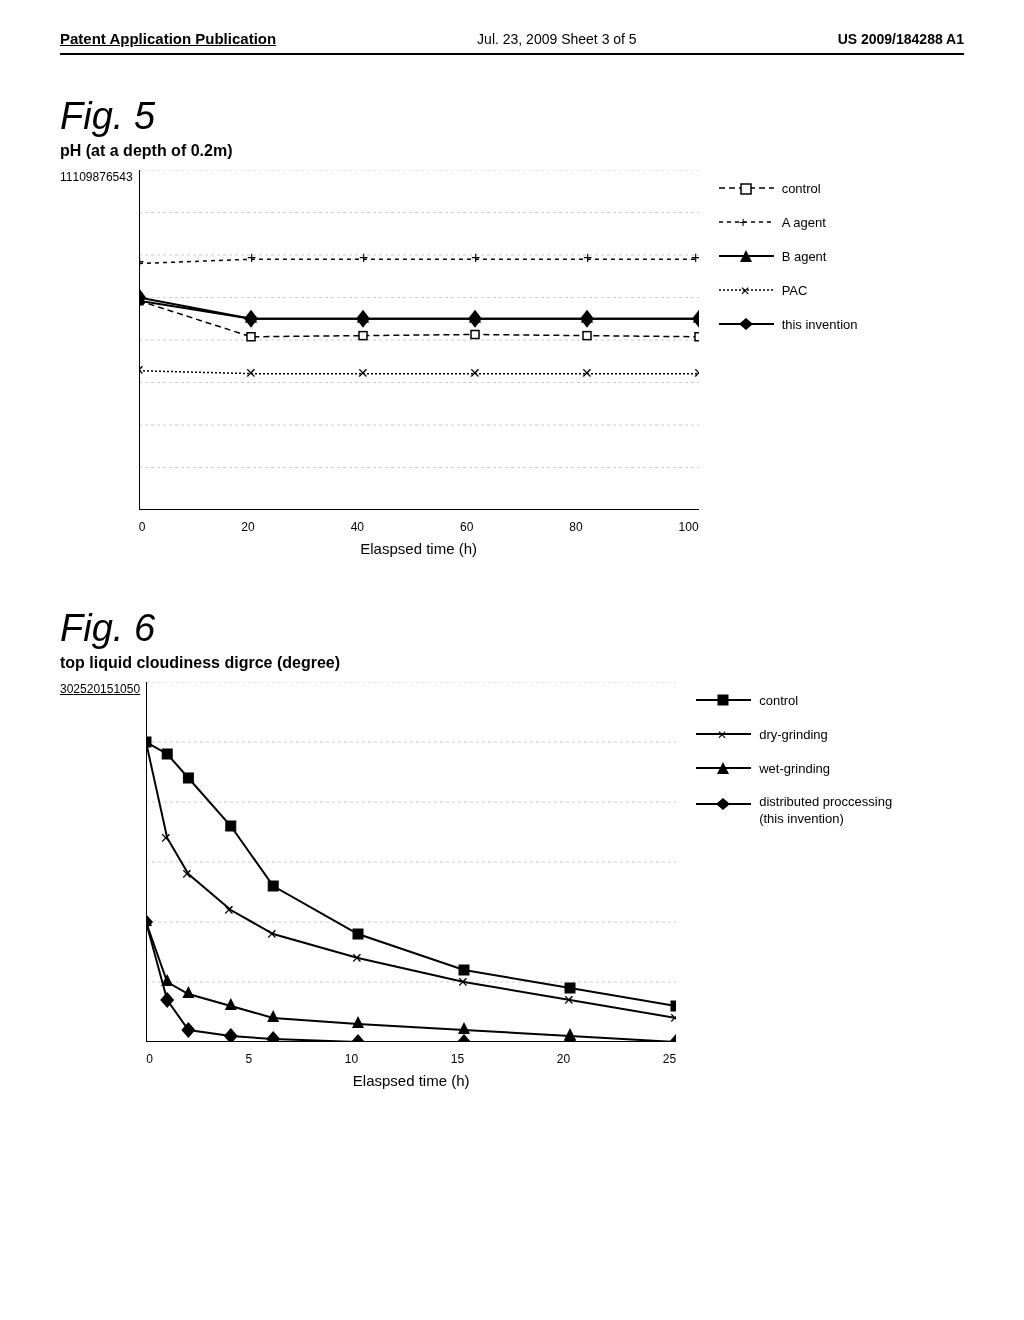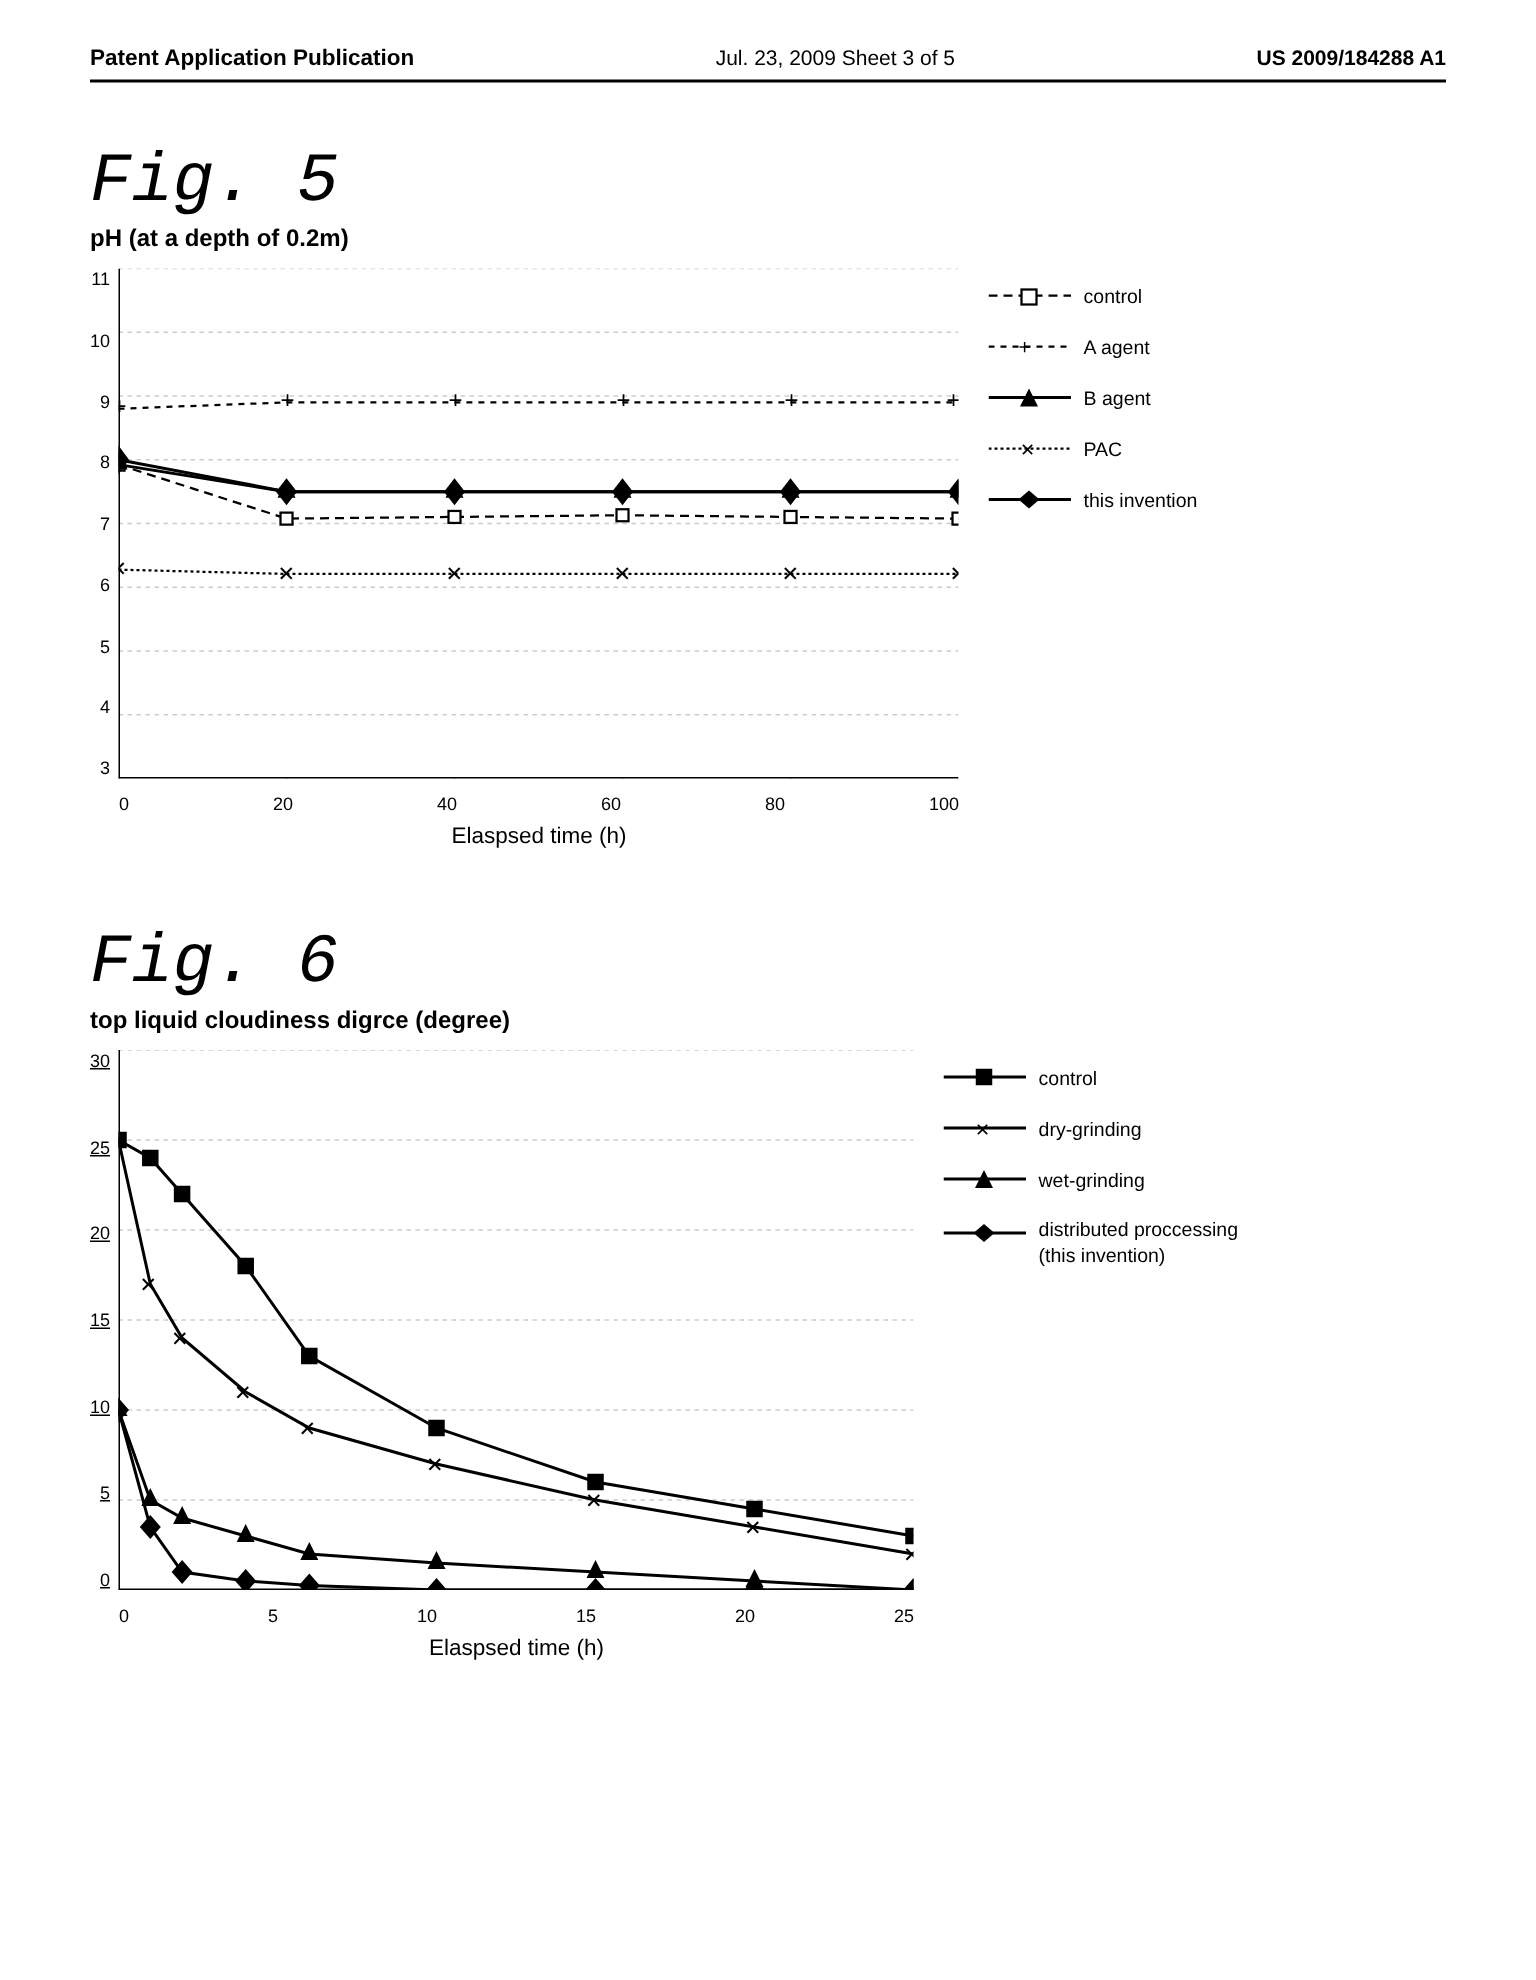--- a/index.html
+++ b/index.html
@@ -20,37 +20,38 @@
       display: flex;
       justify-content: space-between;
       align-items: baseline;
       border-bottom: 2px solid #000;
       padding-bottom: 6px;
       margin-bottom: 40px;
     }
     .header-left {
       font-size: 15px;
       font-weight: bold;
+      text-decoration: underline;
     }
     .header-center {
       font-size: 14px;
     }
     .header-right {
       font-size: 14px;
       font-weight: bold;
     }
     .fig-section {
       margin-bottom: 50px;
     }
     .fig-title {
-      font-size: 46px;
+      font-size: 38px;
       font-style: italic;
       font-weight: normal;
       margin-bottom: 4px;
-      font-family: Liberation Mono, monospace;
+      font-family: Liberation Sans, sans-serif;
     }
     .fig-subtitle {
       font-size: 16px;
       font-weight: bold;
       margin-bottom: 10px;
     }
     .chart-container {
       display: flex;
       align-items: flex-start;
     }
@@ -63,21 +64,21 @@
     }
     .legend-item {
       display: flex;
       align-items: flex-end;
       gap: 8px;
       font-size: 13px;
       white-space: nowrap;
     }
     .y-axis-labels {
       display: flex;
-      flex-direction: column;
+      flex-direction: row;
       justify-content: space-between;
       text-align: right;
       padding-right: 6px;
       font-size: 12px;
     }
     .x-axis-labels {
       display: flex;
       justify-content: space-between;
       font-size: 12px;
       padding-left: 0;

